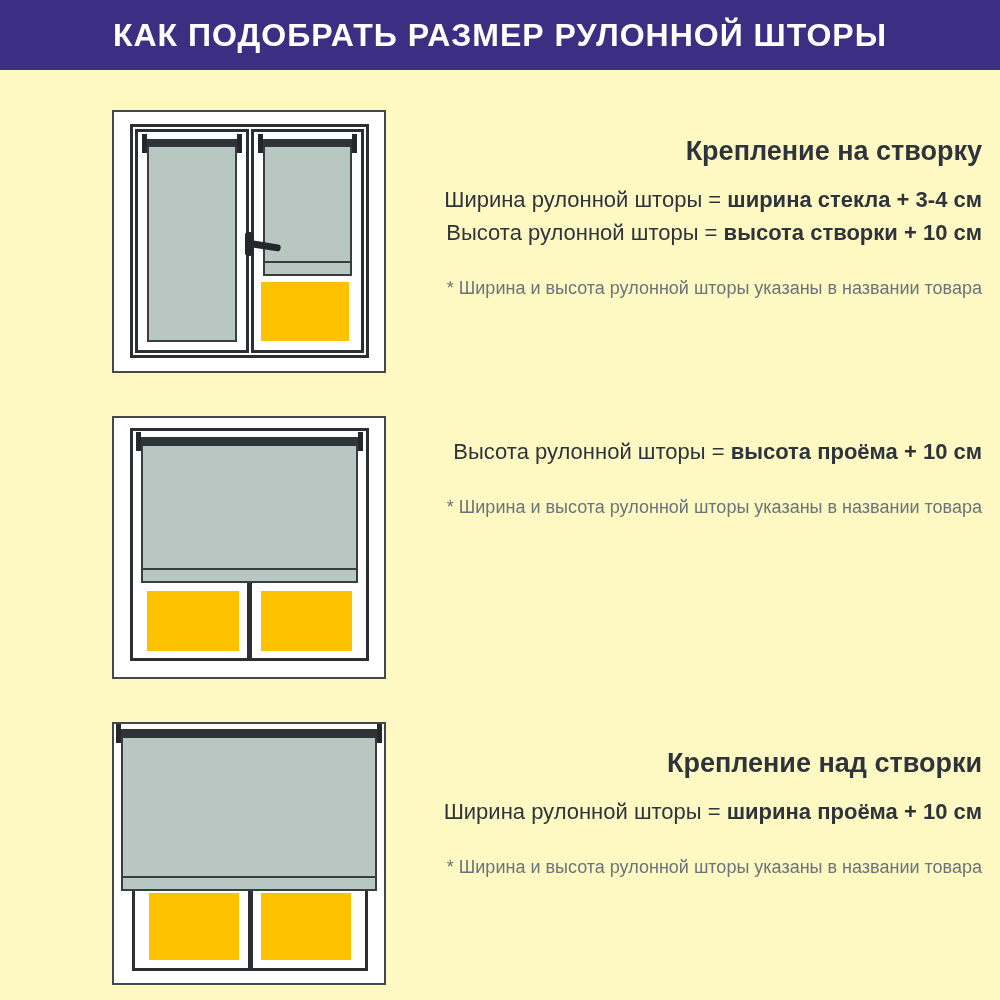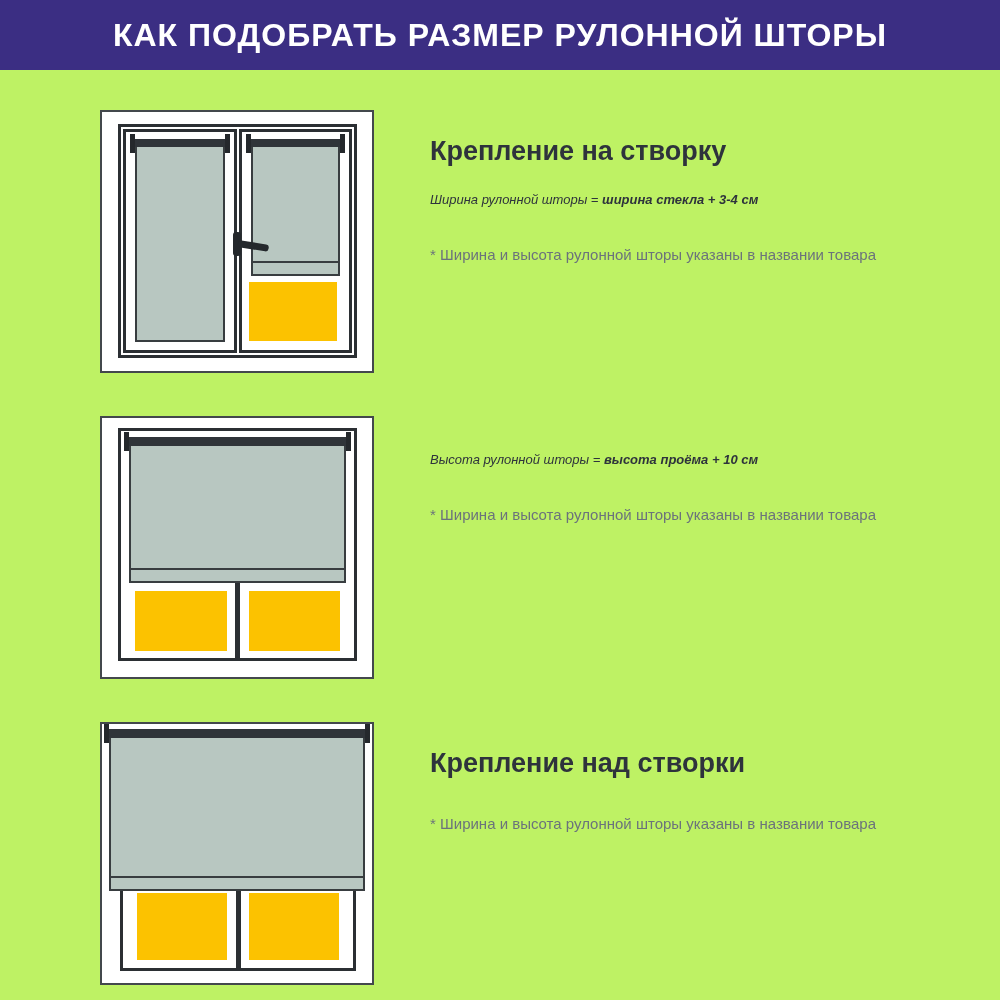--- a/index.html
+++ b/index.html
@@ -3,35 +3,35 @@
 <meta charset="utf-8">
 <style>
   :root{
     --header-bg:#3b2e83; --header-fg:#ffffff;
     --blind:#b8c7c1; --glass:#fcc200; --frame:#2b2f33;
     --roller:#2f3439; --cap:#24282c; --outline:#383d40;
     --text:#2e333c; --footnote:#6b737b;
   }
   *{box-sizing:border-box; margin:0; padding:0;}
   body{font-family:"Liberation Sans", sans-serif; background:#fff;}
-  .page{position:relative; width:1000px; height:1000px; background:#bef264; overflow:hidden;}
+  .page{position:relative; width:1000px; height:1000px; background:#fef9c3; overflow:hidden;text-align:right;}
 
   
   .header{position:absolute; left:0; top:0; width:100%; height:70px;
     background:var(--header-bg); display:flex; align-items:center; justify-content:center;}
   .header h1{color:var(--header-fg); font-size:32px; font-weight:700; letter-spacing:1px; white-space:nowrap;}
 
   
-  .section{position:absolute; left:0; width:908px; height:290px;}
+  .section{position:absolute; left:12px; width:908px; height:290px;}
   .s1{top:110px;} .s2{top:416px;} .s3{top:722px;}
   .text{position:absolute; left:430px; top:22px; width:540px;}
   .text h2{font-size:27px; line-height:38px; font-weight:700; color:var(--text); margin:0 0 16px;}
-  .formula{font-size:13px; line-height:27px; color:var(--text); margin:8px 0 6px; font-weight:400;font-style:italic;}
+  .formula{font-size:22px; line-height:27px; color:var(--text); margin:0 0 6px; font-weight:400;}
   .formula b{font-weight:700;}
-  .footnote{font-size:15px; line-height:20px; color:var(--footnote); margin-top:32px; font-weight:400;}
+  .footnote{font-size:18px; line-height:20px; color:var(--footnote); margin-top:32px; font-weight:400;}
 
   
   .illus{position:absolute; left:100px; top:0; width:274px; height:263px;
     background:#fff; border:2px solid #43484c;}
   .cap{position:absolute; width:5px; height:19px; top:-5px; background:var(--cap);}
   .cap.l{left:-2px;} .cap.r{right:-2px;}
   .hem{position:absolute; left:0; right:0; bottom:0; height:13px; border-top:2px solid var(--outline); background:var(--blind);}
 
   
   .win1{position:absolute; left:16px; top:12px; right:15px; bottom:13px;
@@ -97,20 +97,21 @@
           <div class="handle">
               <span class="h-base"></span>
               <span class="h-lever"></span>
             </div>
         </div>
       </div>
     </div>
     <div class="text">
       <h2>Крепление на створку</h2>
       <p class="formula"><span>Ширина рулонной шторы =</span> <b>ширина стекла + 3-4 см</b></p>
+      <p class="formula"><span>Высота рулонной шторы =</span> <b>высота створки + 10 см</b></p>
       <p class="footnote">* Ширина и высота рулонной шторы указаны в названии товара</p>
     </div>
   </div>
 
   <div class="section s2">
     <div class="illus">
       <div class="win2">
         <div class="mullion"></div>
         <div class="glass2 g-left"></div>
         <div class="glass2 g-right"></div>
@@ -139,17 +140,18 @@
       <div class="bar3">
           <i class="cap l"></i>
           <i class="cap r"></i>
         </div>
       <div class="fabric3">
           <div class="hem"></div>
         </div>
     </div>
     <div class="text">
       <h2>Крепление над створки</h2>
+      <p class="formula"><span>Ширина рулонной шторы =</span> <b>ширина проёма + 10 см</b></p>
       <p class="footnote">* Ширина и высота рулонной шторы указаны в названии товара</p>
     </div>
   </div>
 
 </div>
 
 </body></html>

